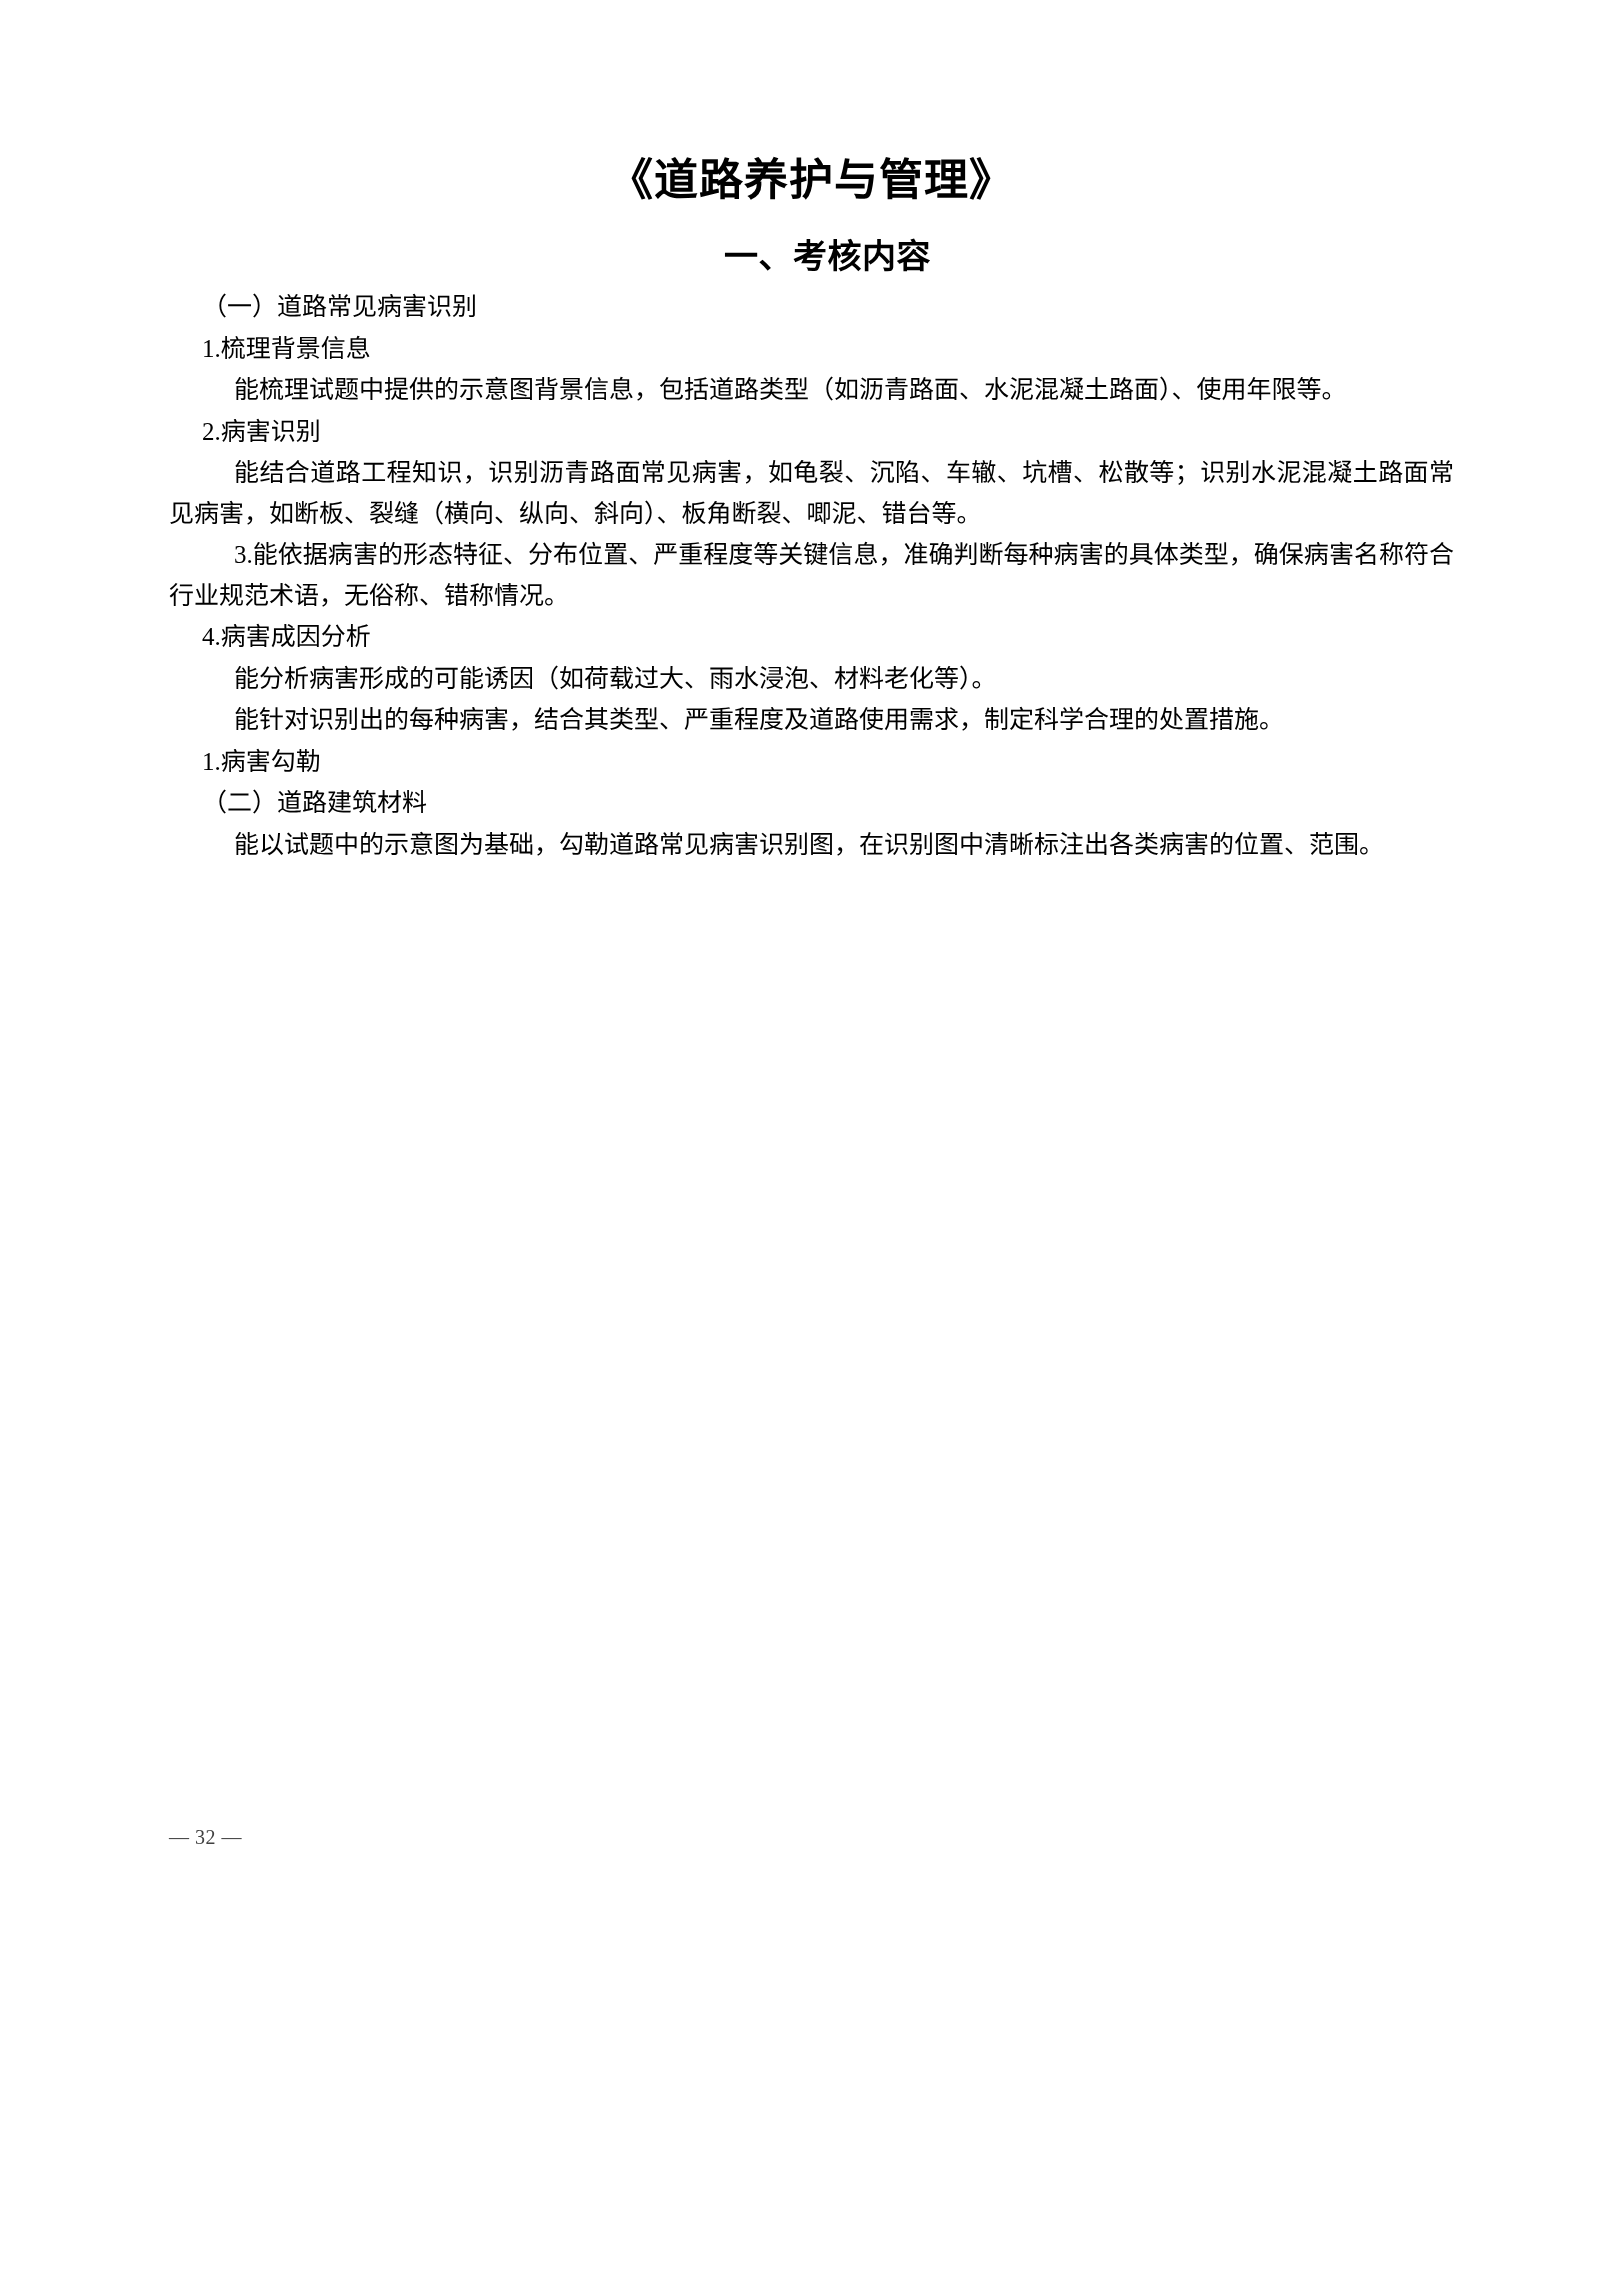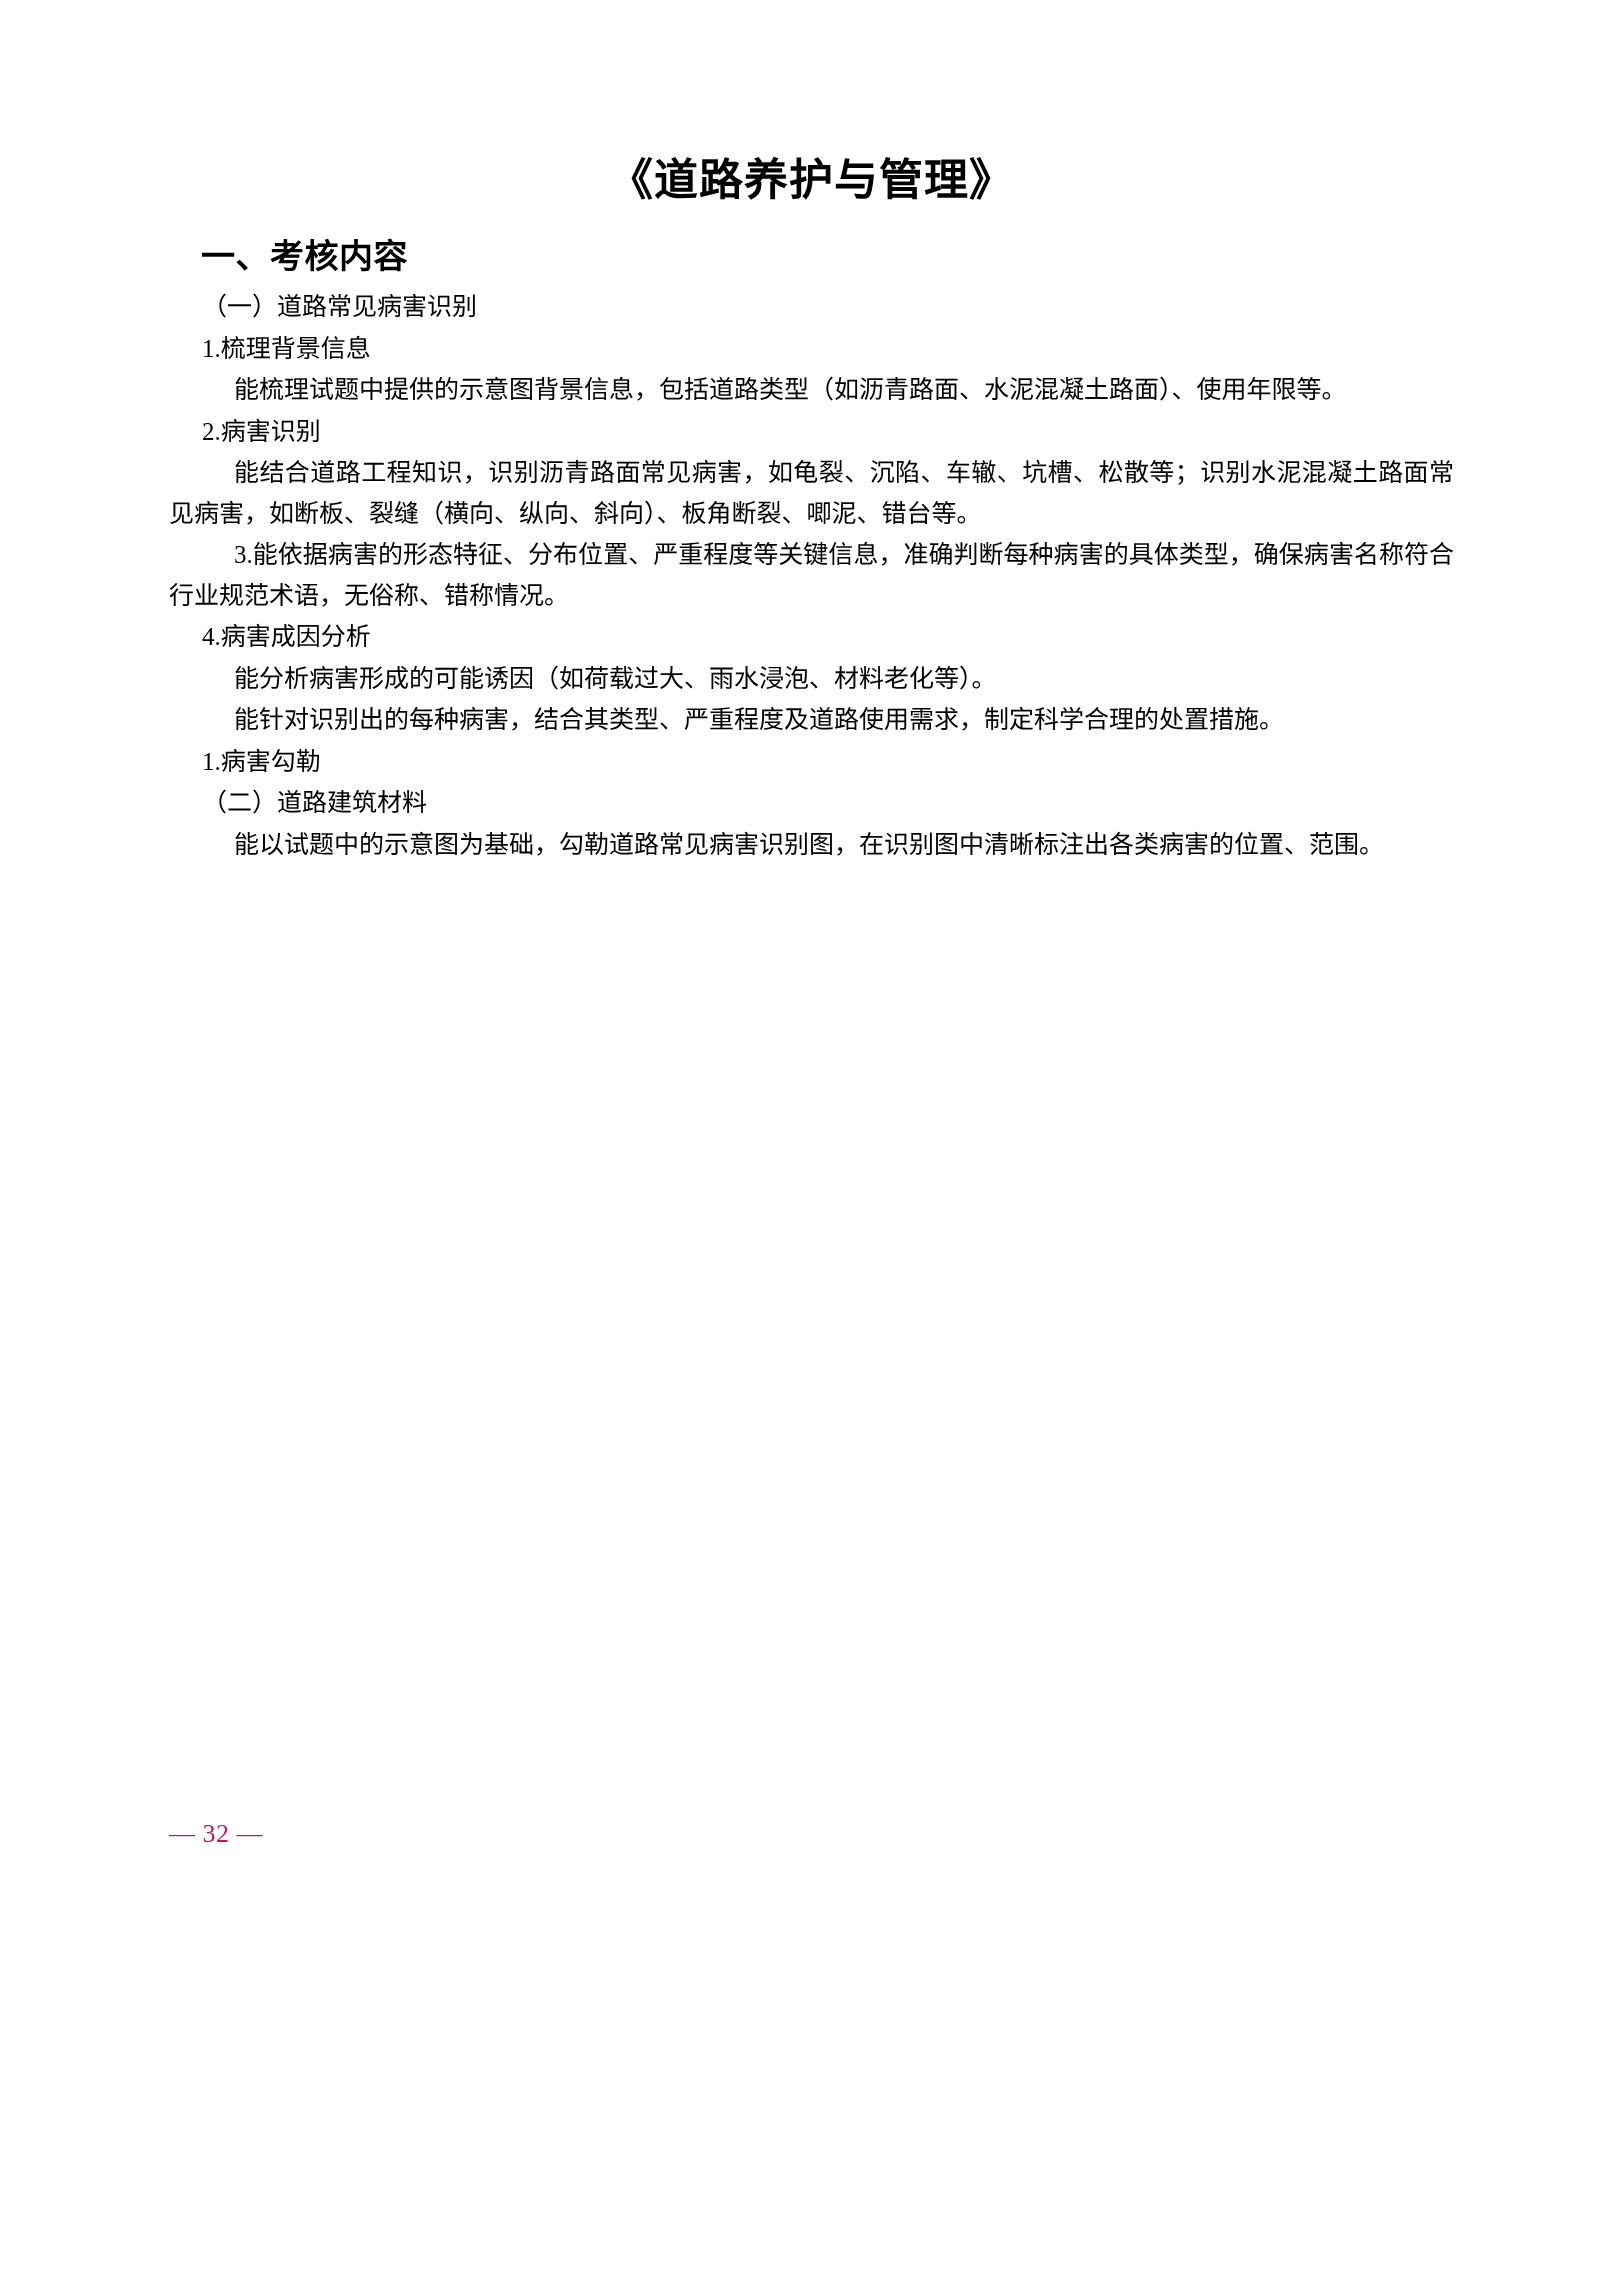--- a/index.html
+++ b/index.html
@@ -35,42 +35,43 @@
     font-family: "Liberation Serif", "DejaVu Serif", serif;
   }
   .heading-1 {
     font-size: 34px;
     font-weight: bold;
     line-height: 1.55;
     margin: 0 0 5.1px 0;
     text-indent: 32px;
     letter-spacing: 0.5px;
     font-family: "DejaVu Sans", "Liberation Sans", sans-serif;
+    text-align: center;
   }
   .para {
     font-size: 25px;
     line-height: 1.62;
     margin: 0 0 1px 0;
     text-align: justify;
     text-justify: inter-ideograph;
     letter-spacing: 0px;
   }
   .indent-2 {
     text-indent: 65px;
   }
   .indent-1 {
     text-indent: 33px;
   }
   .page-number {
     position: absolute;
     left: 169px;
     bottom: 72px;
-    font-size: 26px;
+    font-size: 20px;
     letter-spacing: 0.5px;
-    color: #be185d;
+    color: #404040;
   }
 </style>
 </head>
 <body>
 
 <div class="page">
 
   <h1 class="doc-title">《道路养护与管理》</h1>
 
   <h2 class="heading-1">一、考核内容</h2>

